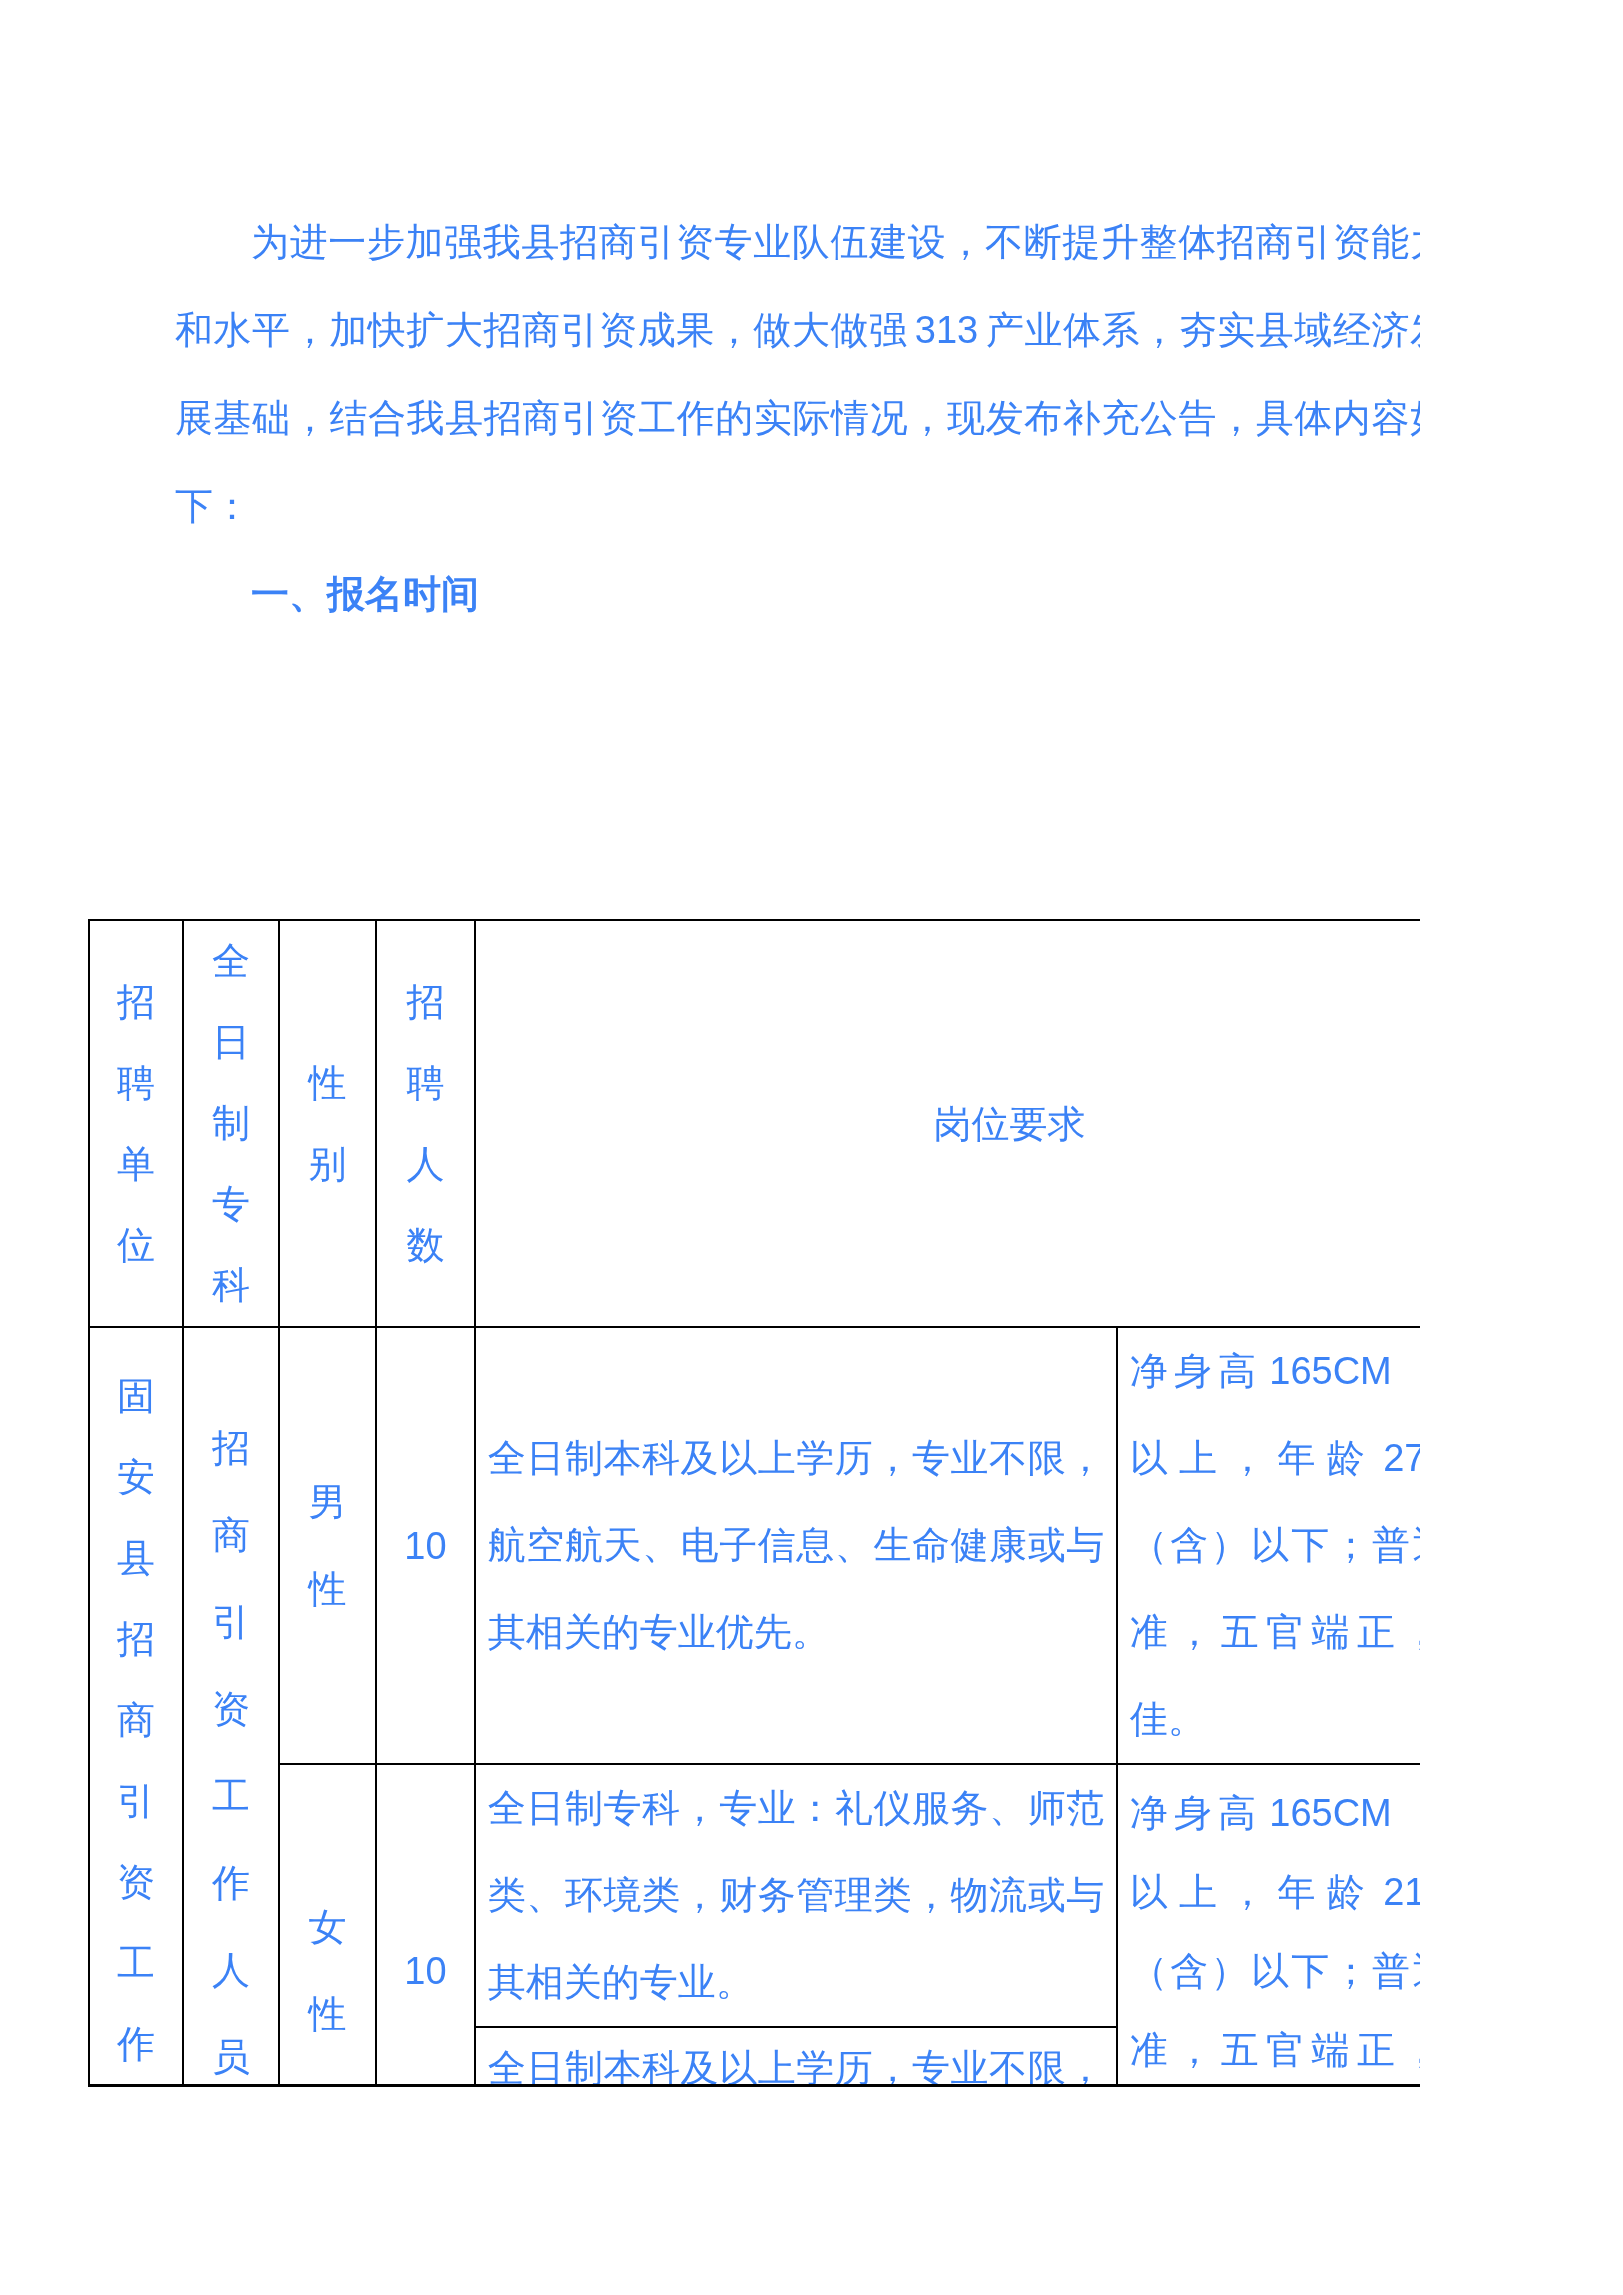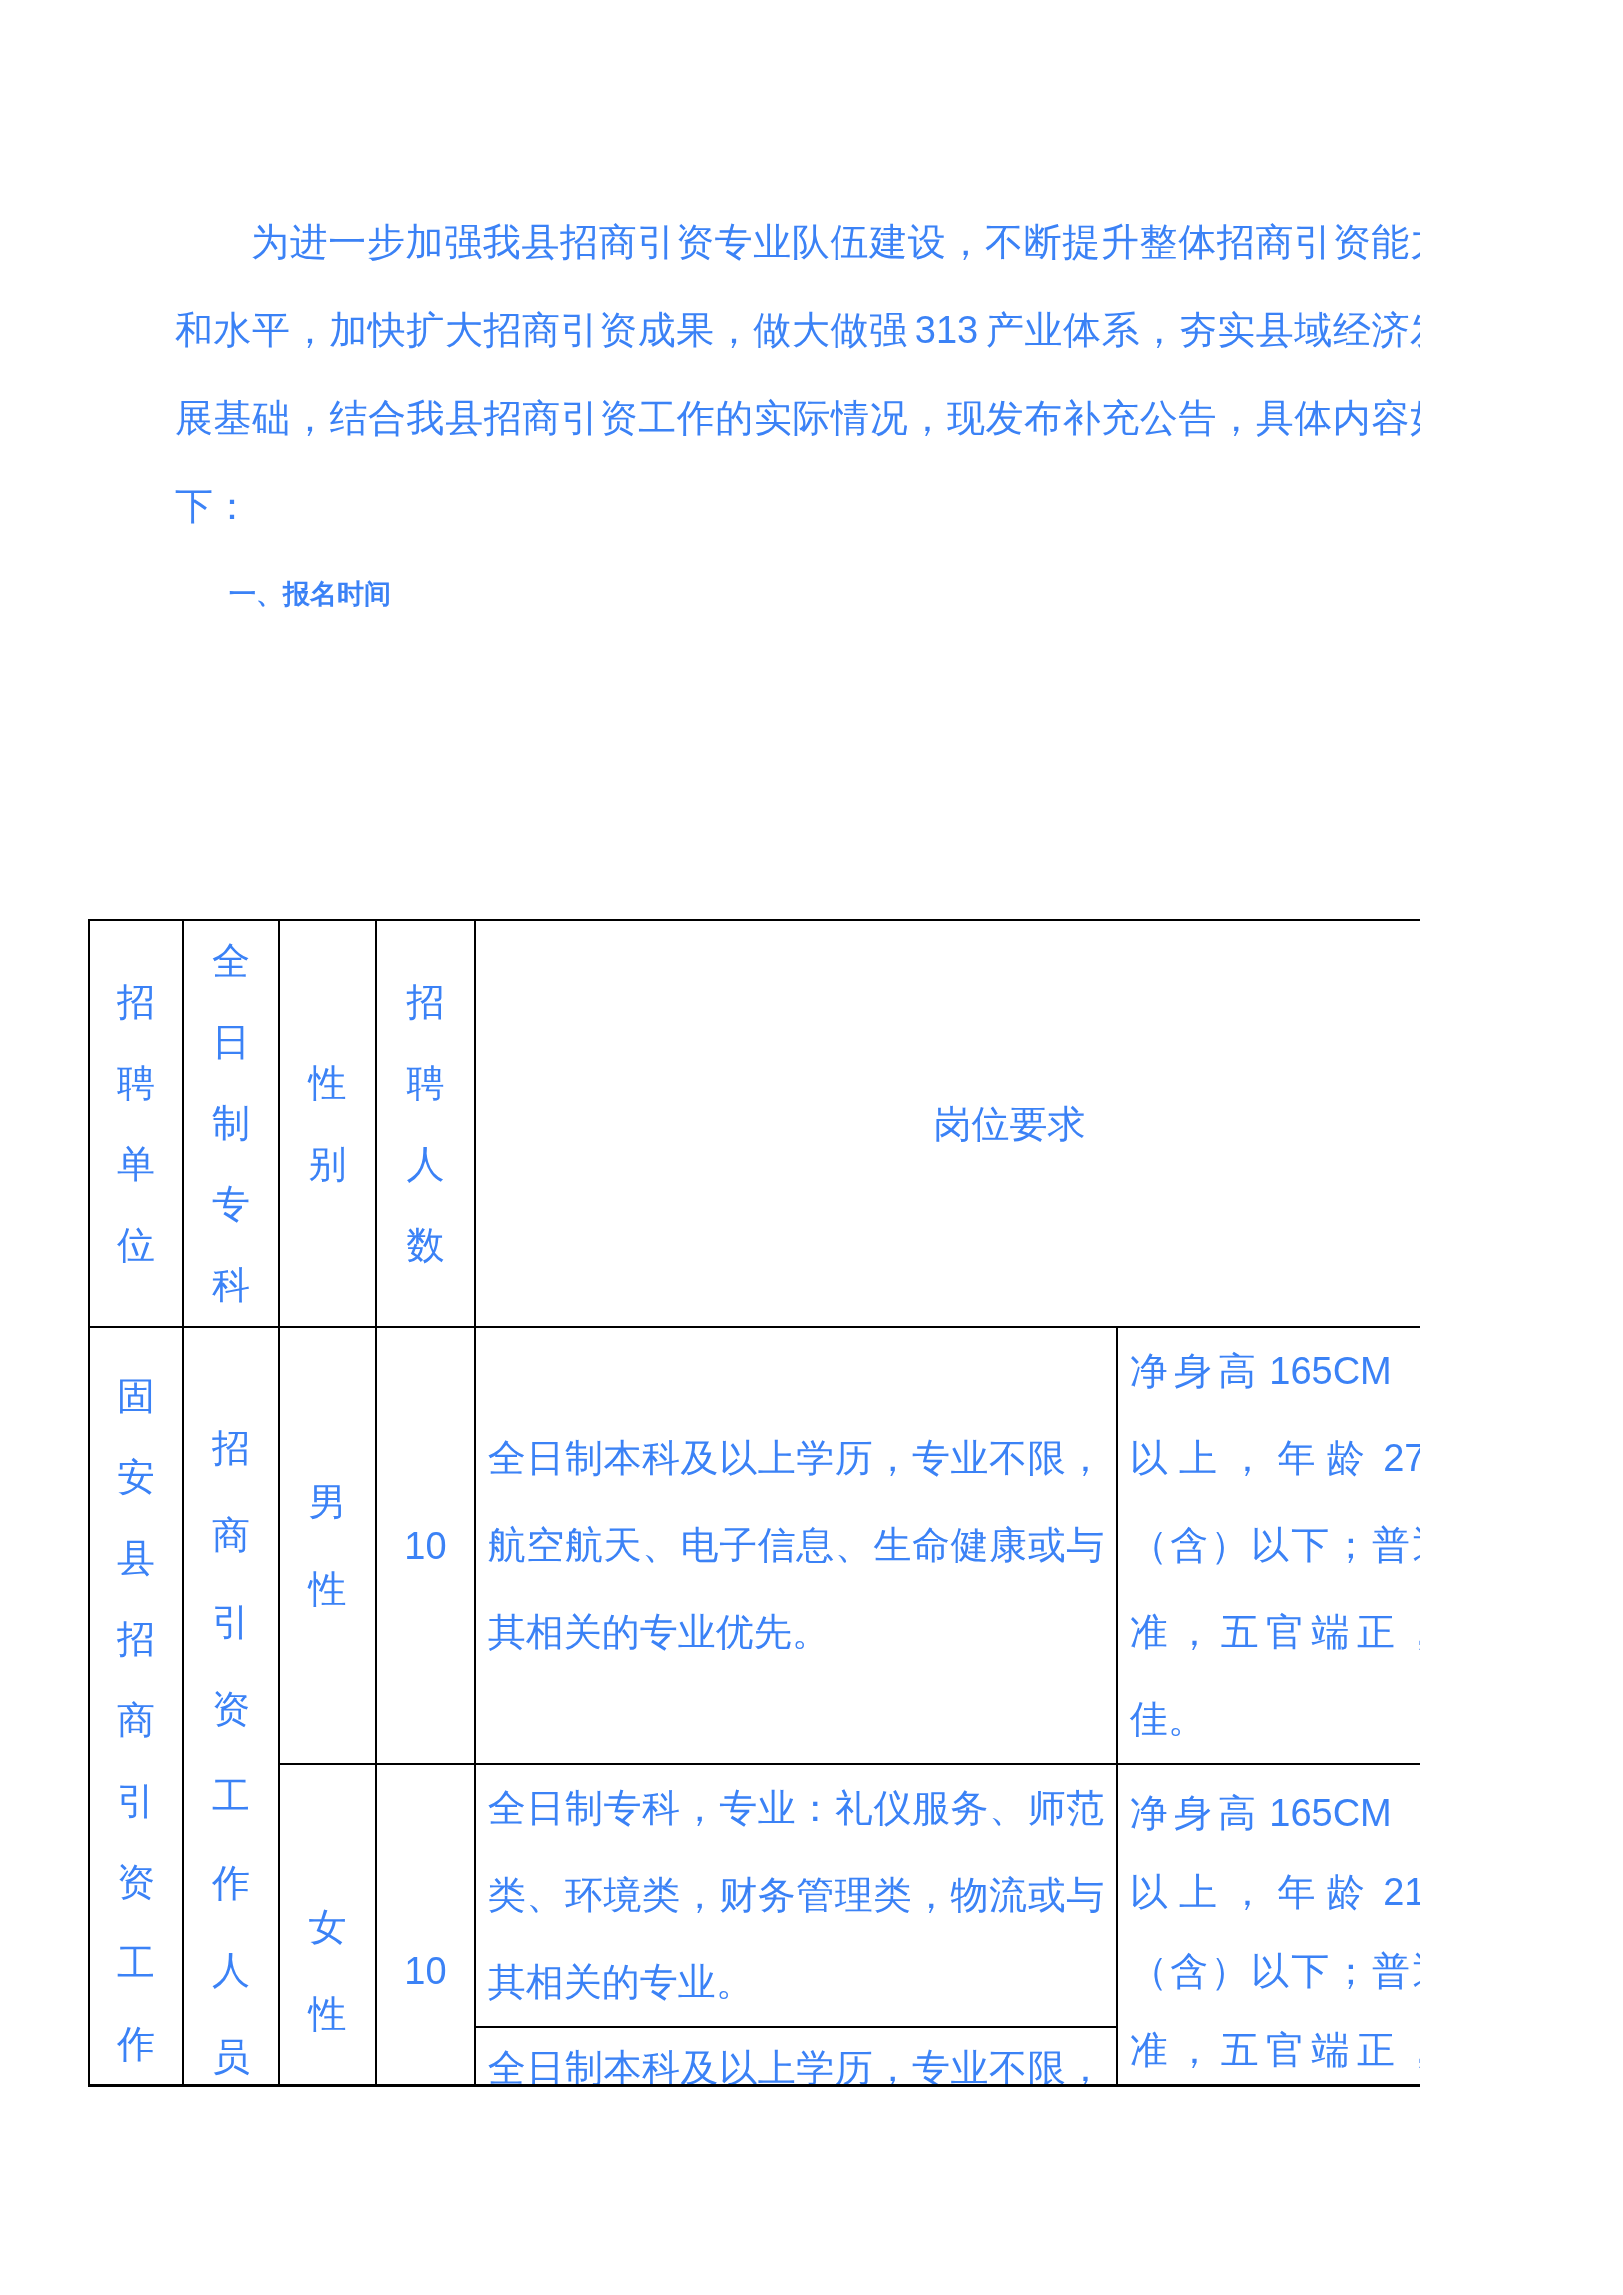--- a/index.html
+++ b/index.html
@@ -22,21 +22,21 @@
   }
   .para {
     margin: 0;
     text-align: justify;
     text-indent: 2em;
   }
   .heading {
     margin: 0;
     font-family: "Liberation Sans", sans-serif;
     font-weight: bold;
-    font-size: 27px;
+    font-size: 38px;
     line-height: 88px;
     text-indent: 2em;
   }
   .lat {
     font-family: "Liberation Sans", sans-serif;
     margin: 0 7.2px;
     text-align: center;
   }
   .table-clip {
     position: absolute;

